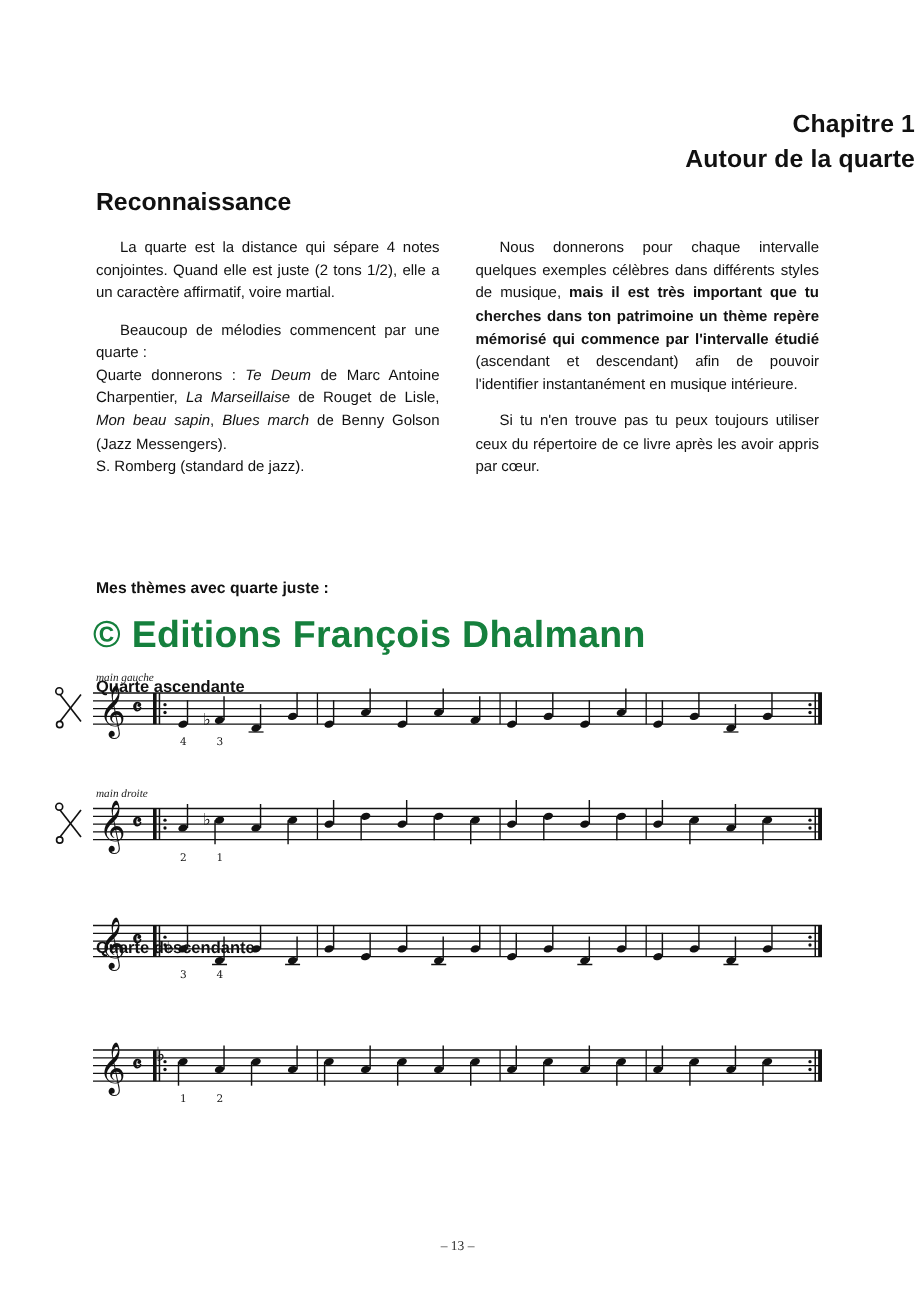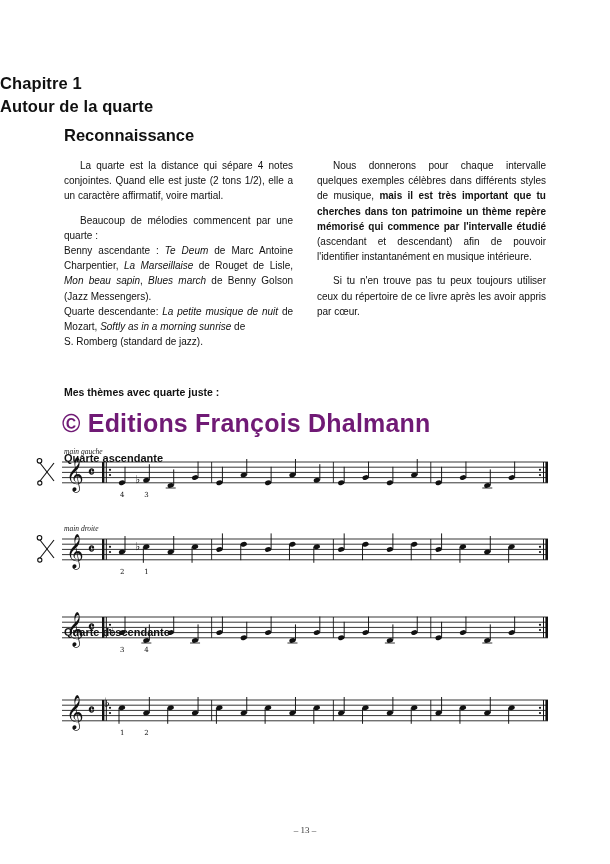--- a/index.html
+++ b/index.html
@@ -21,21 +21,21 @@
     position: absolute;
     inset: 0;
     background: #ffffff;
   }
 
   
   .chapter-title {
     position: absolute;
     left: 0; right: 0;
     top: 72px;
-    text-align: left;
+    text-align: right;
     font-weight: bold;
     font-size: 16.5px;
     letter-spacing: .1px;
     line-height: 1.42;
   }
   .chapter-title .line2 { display: block; }
 
   .section-title {
     position: absolute;
     left: 64px;
@@ -67,21 +67,21 @@
   .tight { margin-bottom: 0 !important; }
 
   
   .watermark {
     position: absolute;
     left: 62px;
     top: 409px;
     width: 480px;
     font-size: 25px;
     font-weight: bold;
-    color: #701a75;
+    color: #15803d;
     letter-spacing: .2px;
     white-space: nowrap;
     pointer-events: none;
     user-select: none;
   }
 
   
   .themes-label {
     position: absolute;
     left: 64px;
@@ -128,22 +128,21 @@
     <span class="line2">Autour de la quarte</span>
   </div>
 
   <div class="section-title">Reconnaissance</div>
 
   <div class="cols">
 
     <div class="col">
       <p class="indent">La quarte est la distance qui sépare 4 notes conjointes. Quand elle est juste (2 tons 1/2), elle a un caractère affirmatif, voire martial.</p>
       <p class="indent tight">Beaucoup de mélodies commencent par une quarte :</p>
-      <p class="noindent tight"><span>Benny ascendante : </span><i>Te Deum</i><span> de Marc Antoine Charpentier, </span><i>La Marseillaise</i><span> de Rouget de Lisle, </span><i>Mon beau sapin</i><span>, </span><i>Blues march</i><span> de Benny Golson (Jazz Messengers).</span></p>
-      <p class="noindent tight"><span>Quarte descendante: </span><i>La petite musique de nuit</i><span> de Mozart, </span><i>Softly as in a morning sunrise</i><span> de</span></p>
+      <p class="noindent tight"><span>Quarte donnerons : </span><i>Te Deum</i><span> de Marc Antoine Charpentier, </span><i>La Marseillaise</i><span> de Rouget de Lisle, </span><i>Mon beau sapin</i><span>, </span><i>Blues march</i><span> de Benny Golson (Jazz Messengers).</span></p>
       <p class="noindent">S. Romberg (standard de jazz).</p>
     </div>
 
     <div class="col">
       <p class="indent"><span>Nous donnerons pour chaque intervalle quelques exemples célèbres dans différents styles de musique, </span><b>mais il est très important que tu cherches dans ton patrimoine un thème repère mémorisé qui commence par l'intervalle étudié</b><span> (ascendant et  descendant) afin de pouvoir l'identifier instantanément en musique intérieure.</span></p>
       <p class="indent">Si tu n'en trouve pas tu peux toujours utiliser ceux du répertoire de ce livre après les avoir appris par cœur.</p>
     </div>
 
   </div>
 

